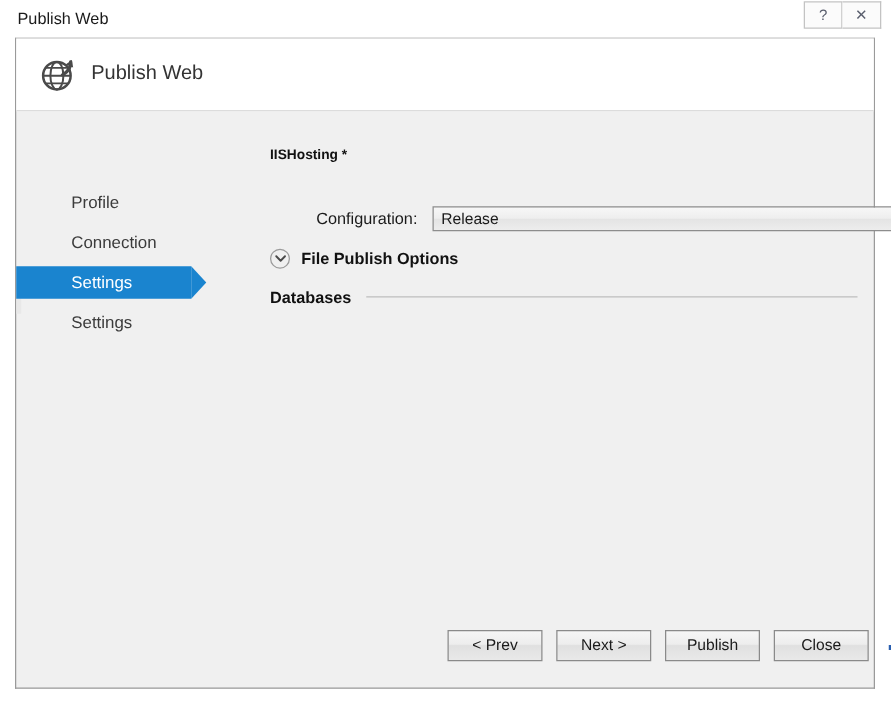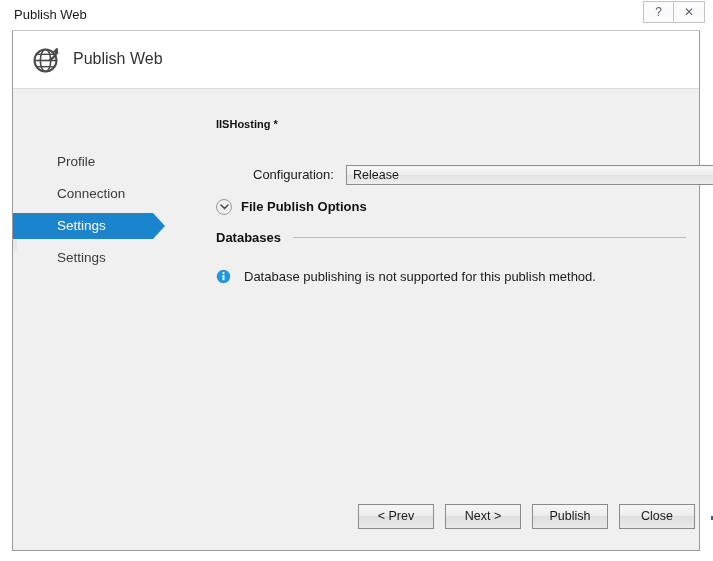--- a/index.html
+++ b/index.html
@@ -379,28 +379,20 @@
           </svg>
         </div>
         <div class="expander-label">File Publish Options</div>
       </div>
 
       <div class="group-header">
         <span class="group-header-text">Databases</span>
         <span class="group-header-rule"></span>
       </div>
 
-      <div class="info-row">
-        <svg class="info-icon" viewBox="0 0 16 16">
-          <circle cx="8" cy="8" r="7.2" fill="#2298d8"></circle>
-          <rect x="7" y="6.3" width="2" height="5.6" fill="#ffffff"></rect>
-          <rect x="7" y="3.4" width="2" height="2" fill="#ffffff"></rect>
-        </svg>
-        <div class="info-text">Database publishing is not supported for this publish method.</div>
-      </div>
 
     </div>
 
     <div class="footer">
       <button class="btn" style="left:345px;">&lt; Prev</button>
       <button class="btn" style="left:432px;">Next &gt;</button>
       <button class="btn" style="left:519px;">Publish</button>
       <button class="btn" style="left:606px;">Close</button>
     </div>
 

